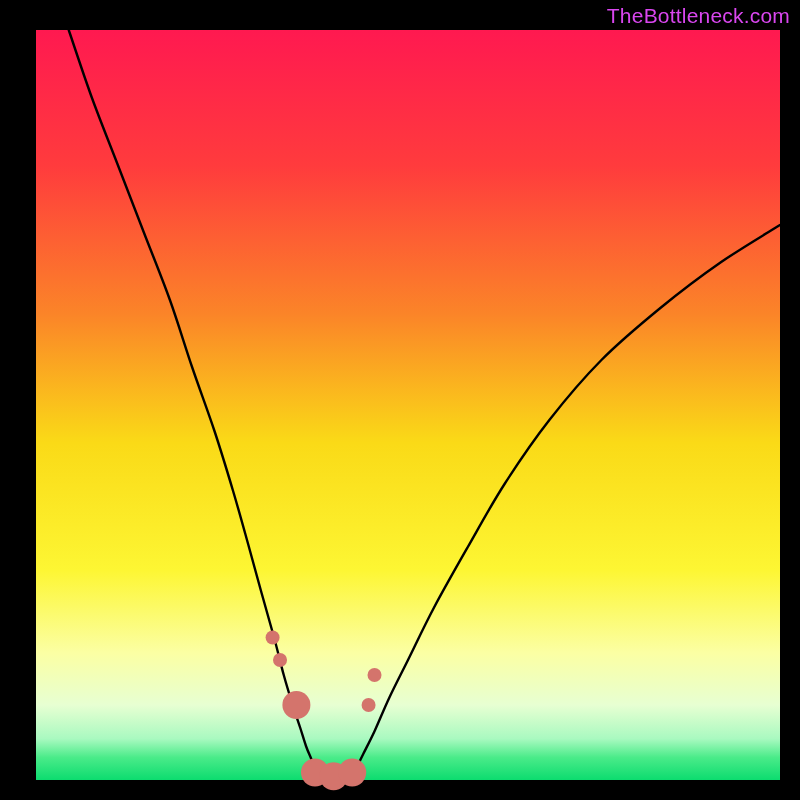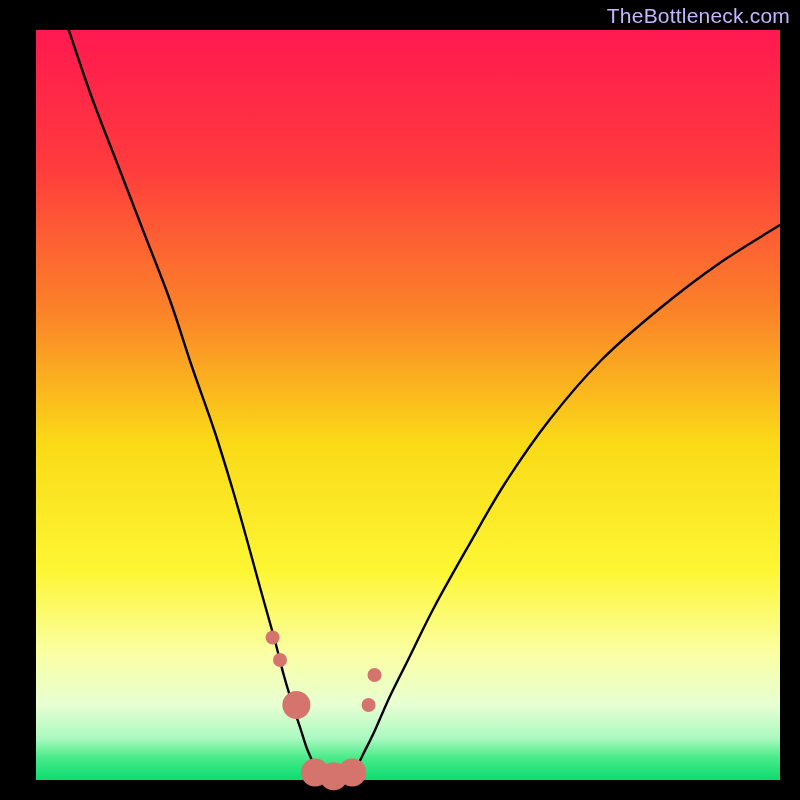--- a/index.html
+++ b/index.html
@@ -14,21 +14,21 @@
   .frame {
     position: relative;
     width: 800px;
     height: 800px;
     background: #000;
   }
   .watermark {
     position: absolute;
     top: 4px;
     right: 10px;
-    color: #c4b5fd;
+    color: #d946ef;
     font-size: 21px;
     font-weight: 400;
     letter-spacing: 0.2px;
     z-index: 10;
   }
   svg {
     display: block;
   }
 </style>
 </head>

